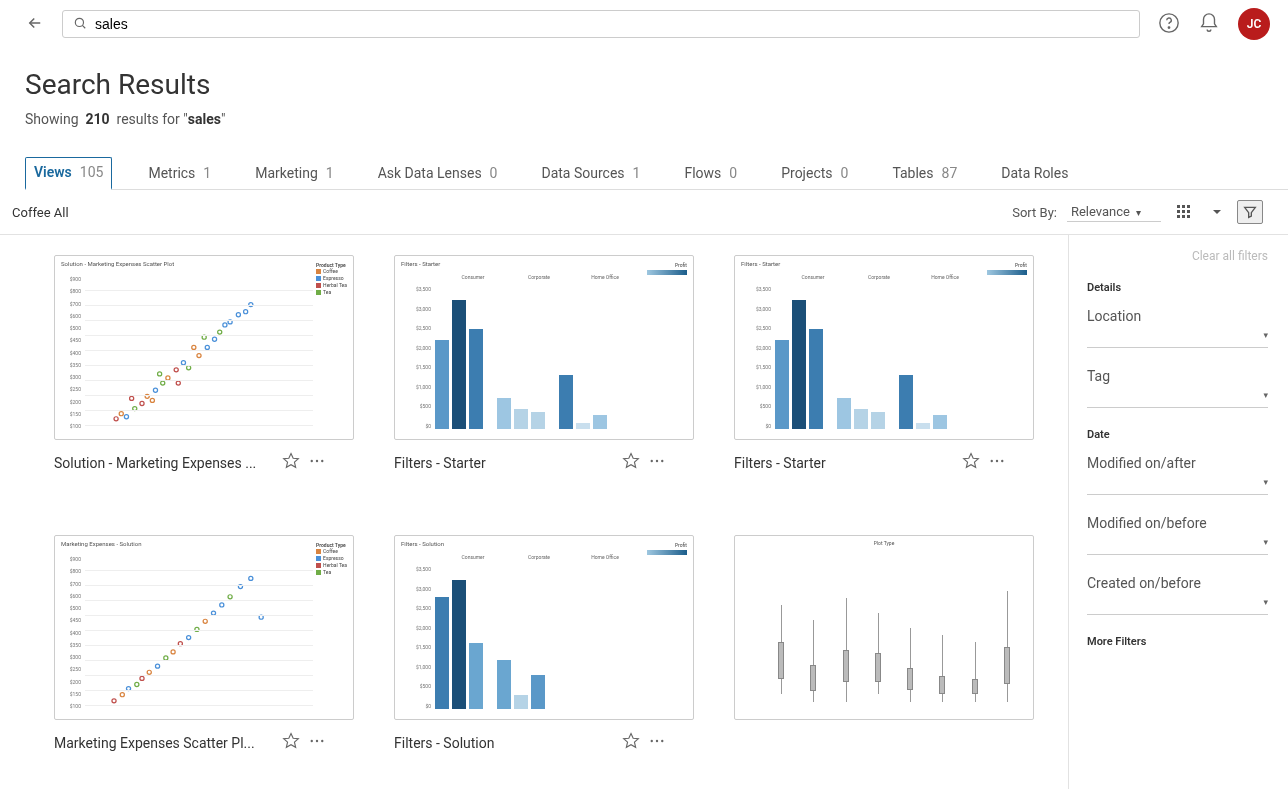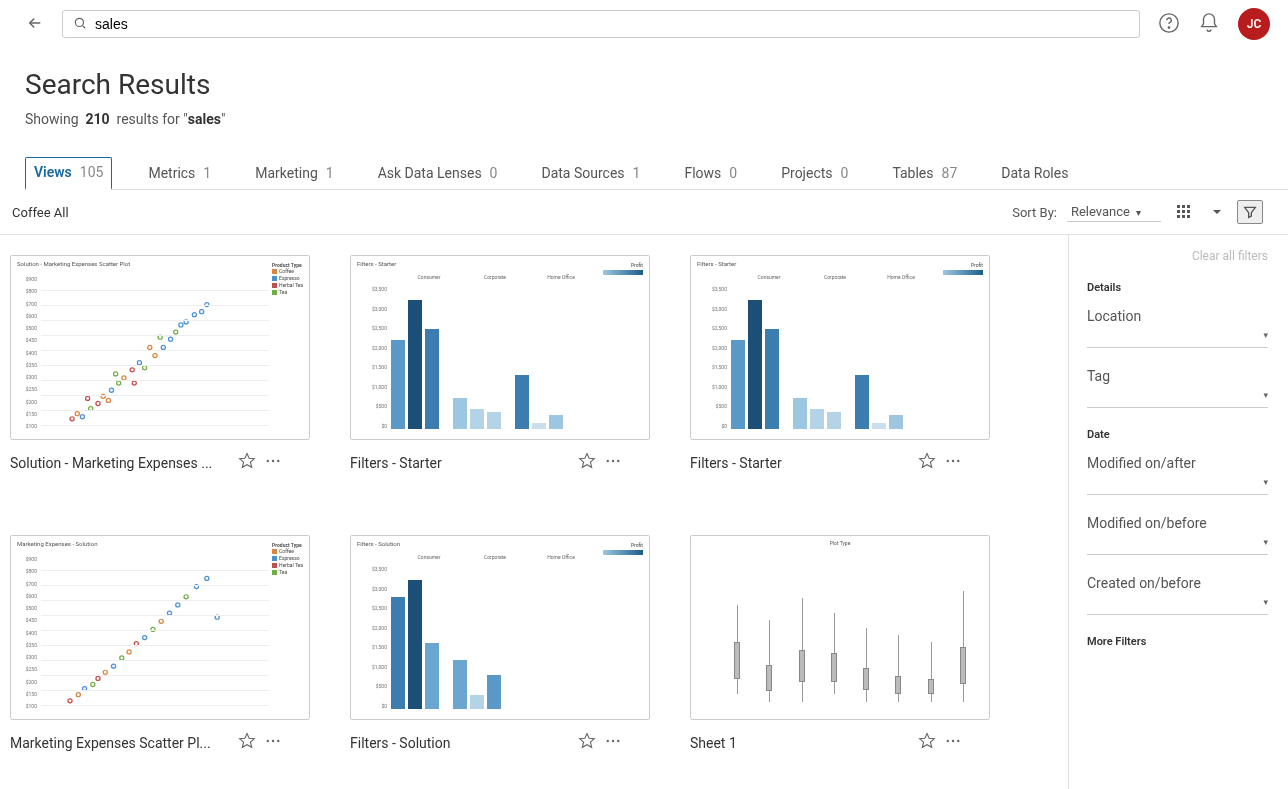--- a/index.html
+++ b/index.html
@@ -84,21 +84,21 @@
   }
   .icon-btn.active-outline { border: 1px solid #888; background: #eee; }
   .main-row { display: flex; }
   .grid-area {
     flex: 1; padding: 20px 10px 20px 10px;
     display: grid;
     grid-template-columns: repeat(3, 300px);
     gap: 40px 40px;
     overflow: auto;
   }
-  .card { width: 276px; }
+  .card { width: 276px; margin-left: 44px; }
   .thumb {
     width: 300px; height: 185px; border: 1px solid #ccc; border-radius: 2px;
     background: #fff; position: relative; overflow: hidden;
   }
   .card-row { display: flex; align-items: center; margin-top: 10px; }
   .card-title { flex: 1; font-size: 14px; color: #333; white-space: nowrap; overflow: hidden; text-overflow: ellipsis; }
   .star, .more { cursor: pointer; color: #666; padding: 2px 4px; }
   .filter-panel {
     width: 220px; border-left: 1px solid #e2e2e2;
     padding: 14px 20px 20px 18px; font-size: 13px;
@@ -626,35 +626,20 @@
           <div class="boxplot" style="height:100%">
               <div class="box-whisker" style="top:55%;height:40%"></div>
               <div class="box-body" style="top:80%;height:10%"></div>
             </div>
           <div class="boxplot" style="height:100%">
               <div class="box-whisker" style="top:20%;height:75%"></div>
               <div class="box-body" style="top:58%;height:25%"></div>
             </div>
         </div>
       </div>
-      <div class="card-row">
-        <div class="card-title">Sheet 1</div>
-        <span class="star">
-          <svg width="18" height="18" viewBox="0 0 24 24" fill="none" stroke="#666" stroke-width="1.5">
-              <path d="M12 2l2.9 6.3 6.9.6-5.2 4.7 1.6 6.8L12 17l-6.2 3.4 1.6-6.8L2.2 8.9l6.9-.6L12 2z"></path>
-            </svg>
-        </span>
-        <span class="more">
-          <svg width="18" height="18" viewBox="0 0 24 24" fill="#666">
-              <circle cx="5" cy="12" r="1.6"></circle>
-              <circle cx="12" cy="12" r="1.6"></circle>
-              <circle cx="19" cy="12" r="1.6"></circle>
-            </svg>
-        </span>
-      </div>
     </div>
 
   </div>
 
   <div class="filter-panel">
     <div class="clear-filters">Clear all filters</div>
     <div class="fsection-title">Details</div>
     <div class="ffield">
         <span class="ffield-label">Location</span>
         <div class="ffield-input"></div>

